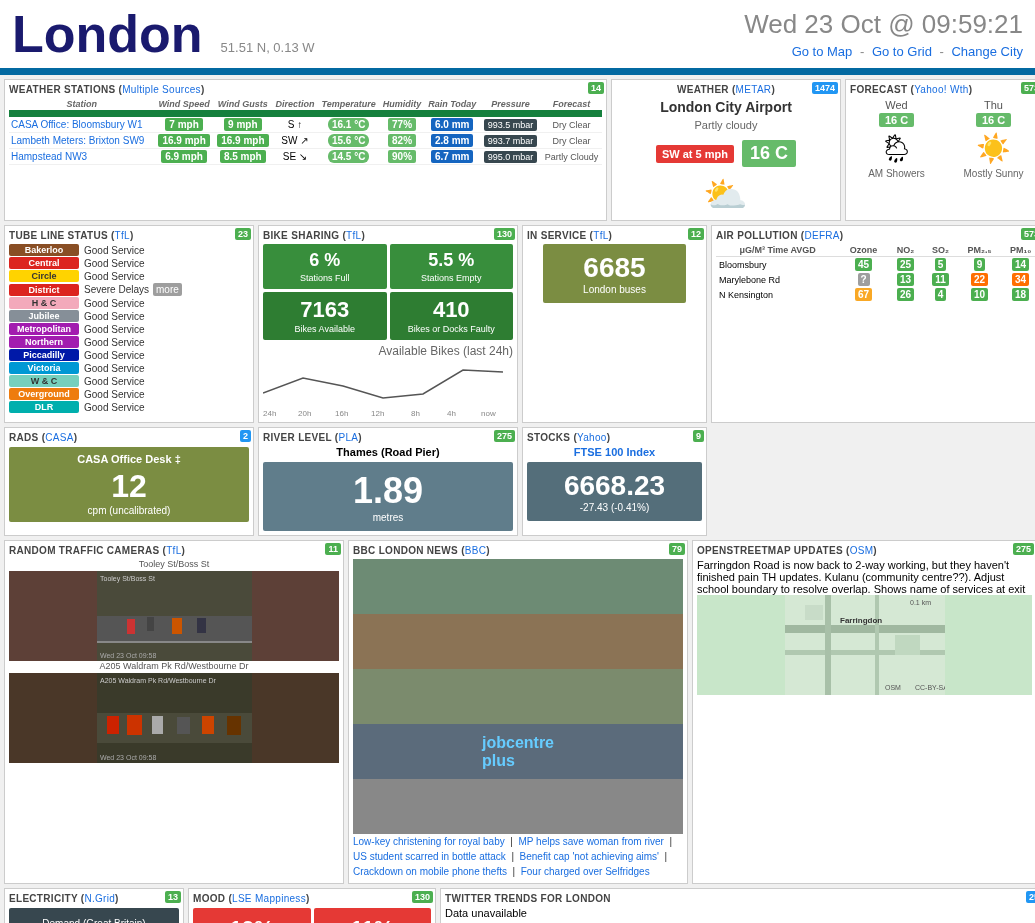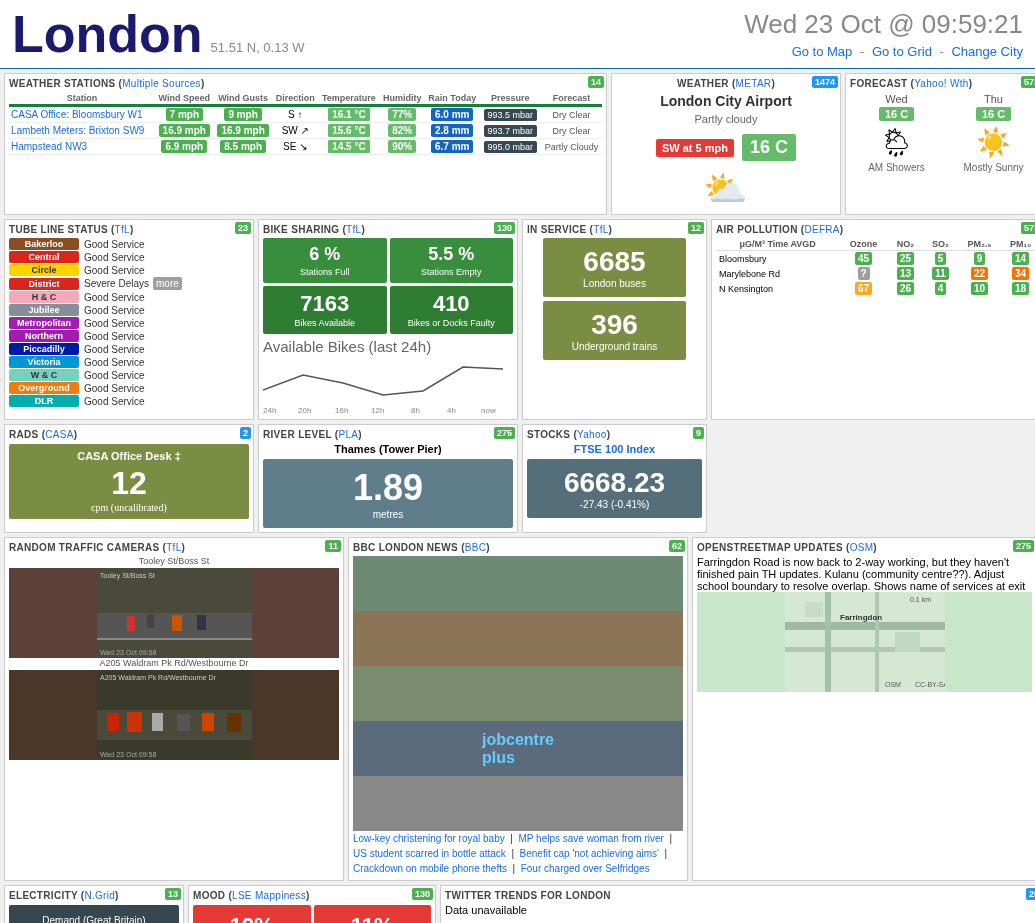--- a/index.html
+++ b/index.html
@@ -1,21 +1,21 @@
 <!DOCTYPE html>
 <html><head>
   <meta charset="utf-8">
   <style>
     * { box-sizing: border-box; margin: 0; padding: 0; }
     body { font-family: Arial, sans-serif; background: #f0f0f0; font-size: 11px; width: 1035px; }
 
     
-    .header { background: white; padding: 8px 12px; display: flex; justify-content: space-between; align-items: center; border-bottom: 1px solid #0369a1; }
+    .header { background: white; padding: 8px 12px; display: flex; justify-content: space-between; align-items: center; border-bottom: 7px solid #0369a1; }
     .header-title { font-size: 52px; font-weight: 900; color: #1a1a6e; line-height: 1; }
-    .header-coords { font-size: 13px; color: #888; }
+    .header-coords { font-size: 13px; color: #888; margin-left: 10px; }
     .header-right { text-align: right; }
     .header-datetime { font-size: 26px; color: #888; }
     .header-links { font-size: 13px; color: #444; margin-top: 4px; }
     .header-links a { color: #1a6ee0; text-decoration: none; }
     .header-links span { color: #888; margin: 0 4px; }
 
     
     .main-grid { display: grid; gap: 4px; padding: 4px; }
 
     
@@ -23,26 +23,26 @@
     .panel-title { font-size: 10px; font-weight: bold; color: #444; text-transform: uppercase; letter-spacing: 0.3px; margin-bottom: 3px; }
     .panel-title .source { font-weight: normal; color: #1a6ee0; text-transform: none; }
     .panel-badge { position: absolute; top: 2px; right: 2px; background: #4caf50; color: white; font-size: 9px; padding: 1px 3px; border-radius: 2px; font-weight: bold; }
     .panel-badge.blue { background: #2196f3; }
 
     
     .row1 { display: grid; grid-template-columns: 1fr 230px 200px; gap: 4px; }
 
     
     .weather-stations table { width: 100%; border-collapse: collapse; font-size: 10px; }
-    .weather-stations th { font-size: 9px; color: #666; padding: 1px 2px; border-bottom: 3px solid #15803d; }
+    .weather-stations th { font-size: 9px; color: #666; padding: 1px 2px; border-bottom: 7px solid #15803d; font-style: italic; }
     .weather-stations td { text-align: center; padding: 2px 2px; border-bottom: 1px solid #f0f0f0; }
     .weather-stations td:first-child { text-align: left; color: #1a6ee0; font-size: 10px; }
     .ws-green { background: #4caf50; color: white; font-weight: bold; border-radius: 2px; padding: 1px 4px; }
     .ws-dark { background: #37474f; color: white; border-radius: 2px; padding: 1px 4px; font-size: 9px; }
-    .ws-temp { background: #66bb6a; color: white; font-weight: bold; border-radius: 1px; padding: 1px 4px; }
+    .ws-temp { background: #66bb6a; color: white; font-weight: bold; border-radius: 6px; padding: 1px 4px; }
     .ws-hum { background: #66bb6a; color: white; font-weight: bold; border-radius: 2px; padding: 1px 4px; }
     .ws-rain { background: #1565c0; color: white; font-weight: bold; border-radius: 2px; padding: 1px 4px; }
 
     
     .metar-panel { text-align: center; }
     .metar-airport { font-size: 14px; font-weight: bold; color: #333; margin: 4px 0; }
     .metar-condition { font-size: 11px; color: #666; }
     .metar-wind { background: #e53935; color: white; font-size: 11px; font-weight: bold; padding: 3px 6px; border-radius: 2px; display: inline-block; margin: 3px 4px; }
     .metar-temp { background: #66bb6a; color: white; font-size: 18px; font-weight: bold; padding: 3px 8px; border-radius: 2px; display: inline-block; margin: 3px 4px; }
 
@@ -86,21 +86,21 @@
     .air-table td:first-child { text-align: left; font-size: 9px; }
     .ap-green { background: #4caf50; color: white; font-weight: bold; border-radius: 2px; padding: 1px 3px; }
     .ap-yellow { background: #f9a825; color: white; font-weight: bold; border-radius: 2px; padding: 1px 3px; }
     .ap-gray { background: #9e9e9e; color: white; font-weight: bold; border-radius: 2px; padding: 1px 3px; }
     .ap-orange { background: #ff6f00; color: white; font-weight: bold; border-radius: 2px; padding: 1px 3px; }
 
     
     .row3 { display: grid; grid-template-columns: 250px 260px 185px 165px 165px; gap: 4px; }
     .rads-panel .rads-big { background: #7b8d42; color: white; text-align: center; padding: 6px; border-radius: 2px; margin-top: 4px; }
     .rads-panel .rads-num { font-size: 32px; font-weight: bold; }
-    .rads-panel .rads-unit { font-size: 10px; font-family: Liberation Serif, serif; }
+    .rads-panel .rads-unit { font-size: 10px; }
     .rads-panel .rads-name { font-size: 11px; font-weight: bold; margin-bottom: 3px; }
 
     .river-panel .river-big { background: #607d8b; color: white; text-align: center; padding: 8px; border-radius: 2px; margin-top: 4px; }
     .river-panel .river-num { font-size: 36px; font-weight: bold; }
     .river-panel .river-lbl { font-size: 10px; }
     .river-panel .river-name { font-size: 11px; font-weight: bold; margin-bottom: 2px; text-align: center; }
 
     .stocks-panel .stocks-big { background: #546e7a; color: white; text-align: center; padding: 8px; border-radius: 2px; margin-top: 4px; }
     .stocks-panel .stocks-name { font-size: 11px; font-weight: bold; text-align: center; color: #1a6ee0; }
     .stocks-panel .stocks-num { font-size: 28px; font-weight: bold; }
@@ -352,21 +352,21 @@
         <div class="bike-stat dark">
           <div class="big-num">7163</div>
           <div class="label">Bikes Available</div>
         </div>
         <div class="bike-stat dark">
           <div class="big-num">410</div>
           <div class="label">Bikes or Docks Faulty</div>
         </div>
       </div>
       <div class="bike-chart">
-        <div style="font-size:15px; color:#666; text-align:left;">Available Bikes (last 24h)</div>
+        <div style="font-size:12px; color:#666; text-align:right;">Available Bikes (last 24h)</div>
         <svg width="240" height="60">
           <polyline points="0,35 40,20 80,28 120,40 160,36 200,12 240,14" fill="none" stroke="#555" stroke-width="1.5"></polyline>
           <text x="245" y="15" font-size="8" fill="#666">7250</text>
           <text x="245" y="28" font-size="8" fill="#666">7000</text>
           <text x="245" y="42" font-size="8" fill="#666">6750</text>
           <text x="245" y="55" font-size="8" fill="#666">6500</text>
           <text x="0" y="58" font-size="8" fill="#888">24h</text>
           <text x="35" y="58" font-size="8" fill="#888">20h</text>
           <text x="72" y="58" font-size="8" fill="#888">16h</text>
           <text x="108" y="58" font-size="8" fill="#888">12h</text>
@@ -379,24 +379,20 @@
 
     <div class="panel inservice-panel">
       <div class="panel-badge">12</div>
       <div class="panel-title">
         <span>In service</span>
         (<span class="source">TfL</span>)
       </div>
       <div class="inservice-big">
         <div class="num">6685</div>
         <div class="lbl">London buses</div>
-      </div>
-      <div class="inservice-big" style="margin-top:4px;">
-        <div class="num">396</div>
-        <div class="lbl">Underground trains</div>
       </div>
     </div>
 
     <div class="panel">
       <div class="panel-badge">573</div>
       <div class="panel-title">
         <span>Air Pollution</span>
         (<span class="source">DEFRA</span>)
       </div>
       <table class="air-table">
@@ -454,21 +450,21 @@
         <div class="rads-unit">cpm (uncalibrated)</div>
       </div>
     </div>
 
     <div class="panel river-panel">
       <div class="panel-badge">275</div>
       <div class="panel-title">
         <span>River Level</span>
         (<span class="source">PLA</span>)
       </div>
-      <div class="river-name">Thames (Tower Pier)</div>
+      <div class="river-name">Thames (Road Pier)</div>
       <div class="river-big">
         <div class="river-num">1.89</div>
         <div class="river-lbl">metres</div>
       </div>
     </div>
 
     <div class="panel stocks-panel">
       <div class="panel-badge">9</div>
       <div class="panel-title">
         <span>Stocks</span>
@@ -522,21 +518,21 @@
               <rect x="130" y="43" width="14" height="19" fill="#663300"></rect>
               <text x="3" y="87" fill="#aaa" font-size="7">Wed 23 Oct 09:58</text>
               <text x="3" y="10" fill="#ccc" font-size="7">A205 Waldram Pk Rd/Westbourne Dr</text>
             </svg>
           </div>
         </div>
       </div>
     </div>
 
     <div class="panel">
-      <div class="panel-badge">62</div>
+      <div class="panel-badge">79</div>
       <div class="panel-title">
         <span>BBC London News</span>
         (<span class="source">BBC</span>)
       </div>
       <div class="news-images">
         <div class="news-img-box" style="background:#6d8b74;"></div>
         <div class="news-img-box" style="background:#8b7355;"></div>
         <div class="news-img-box" style="background:#7b8b6d;"></div>
         <div class="news-img-box" style="background:#5b6b7b; display:flex; align-items:center; justify-content:center;">
           <span style="color:#6cf; font-size:16px; font-weight:bold;">jobcentre<br>plus</span>

